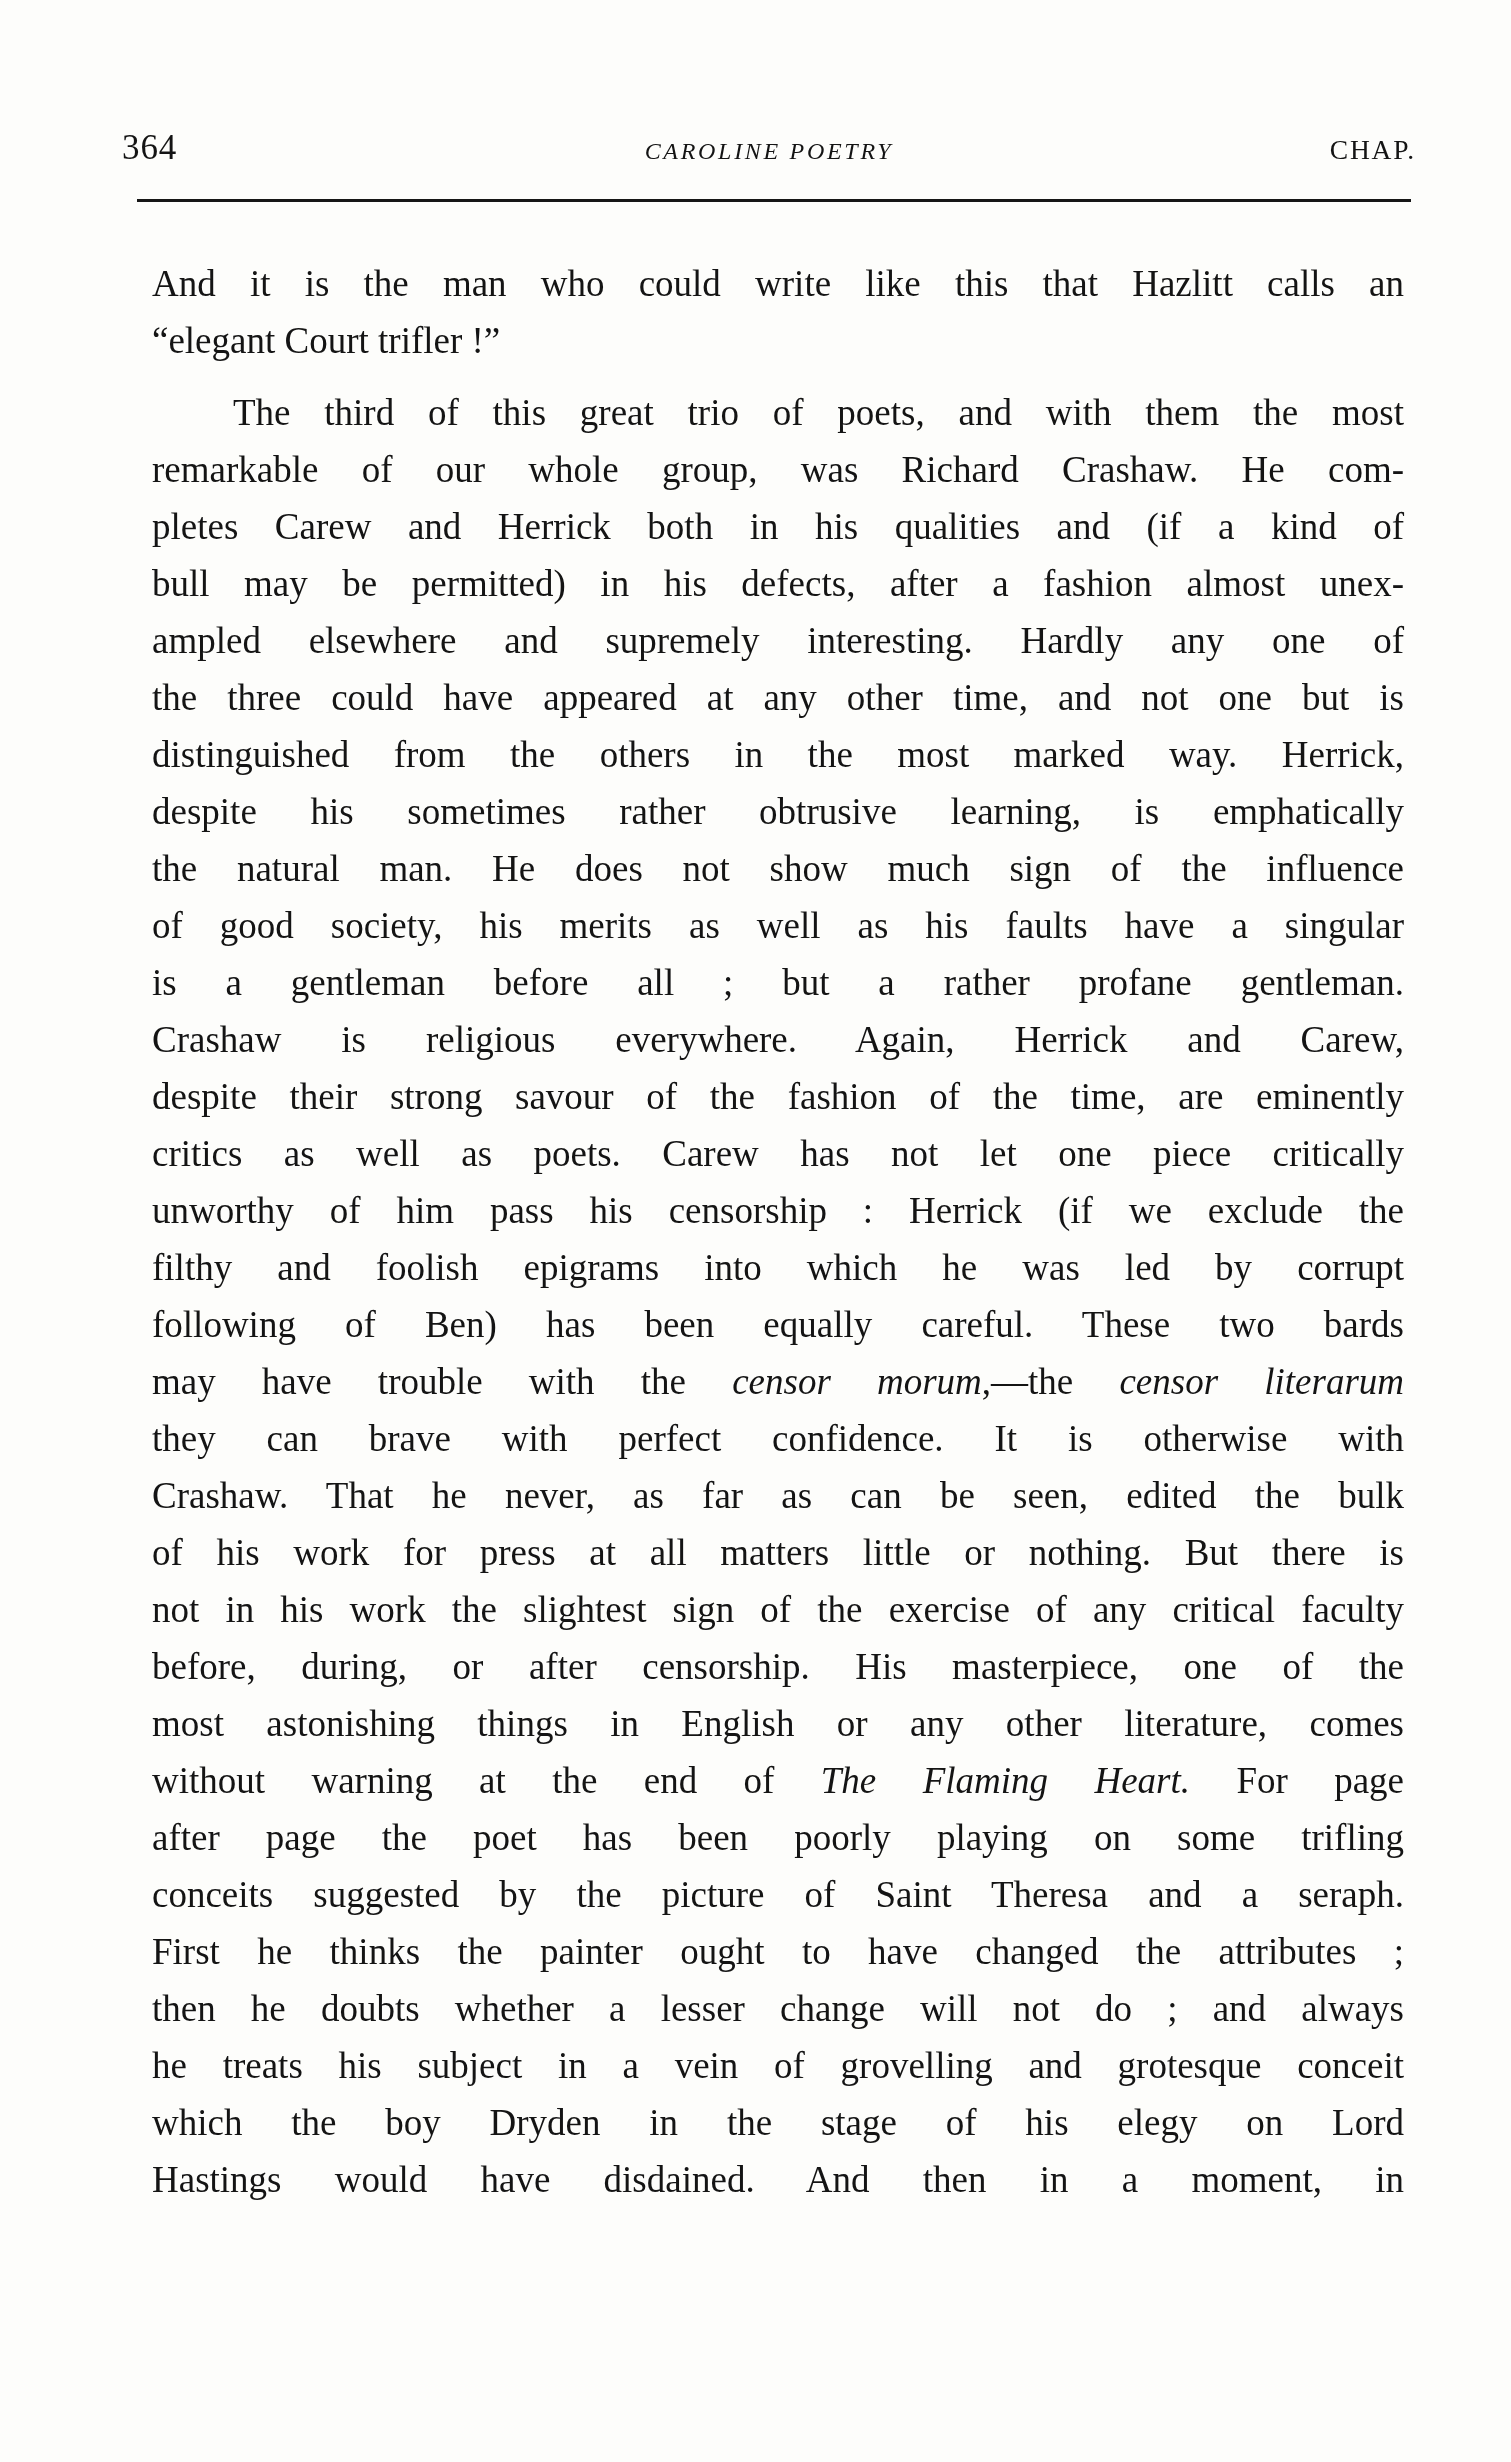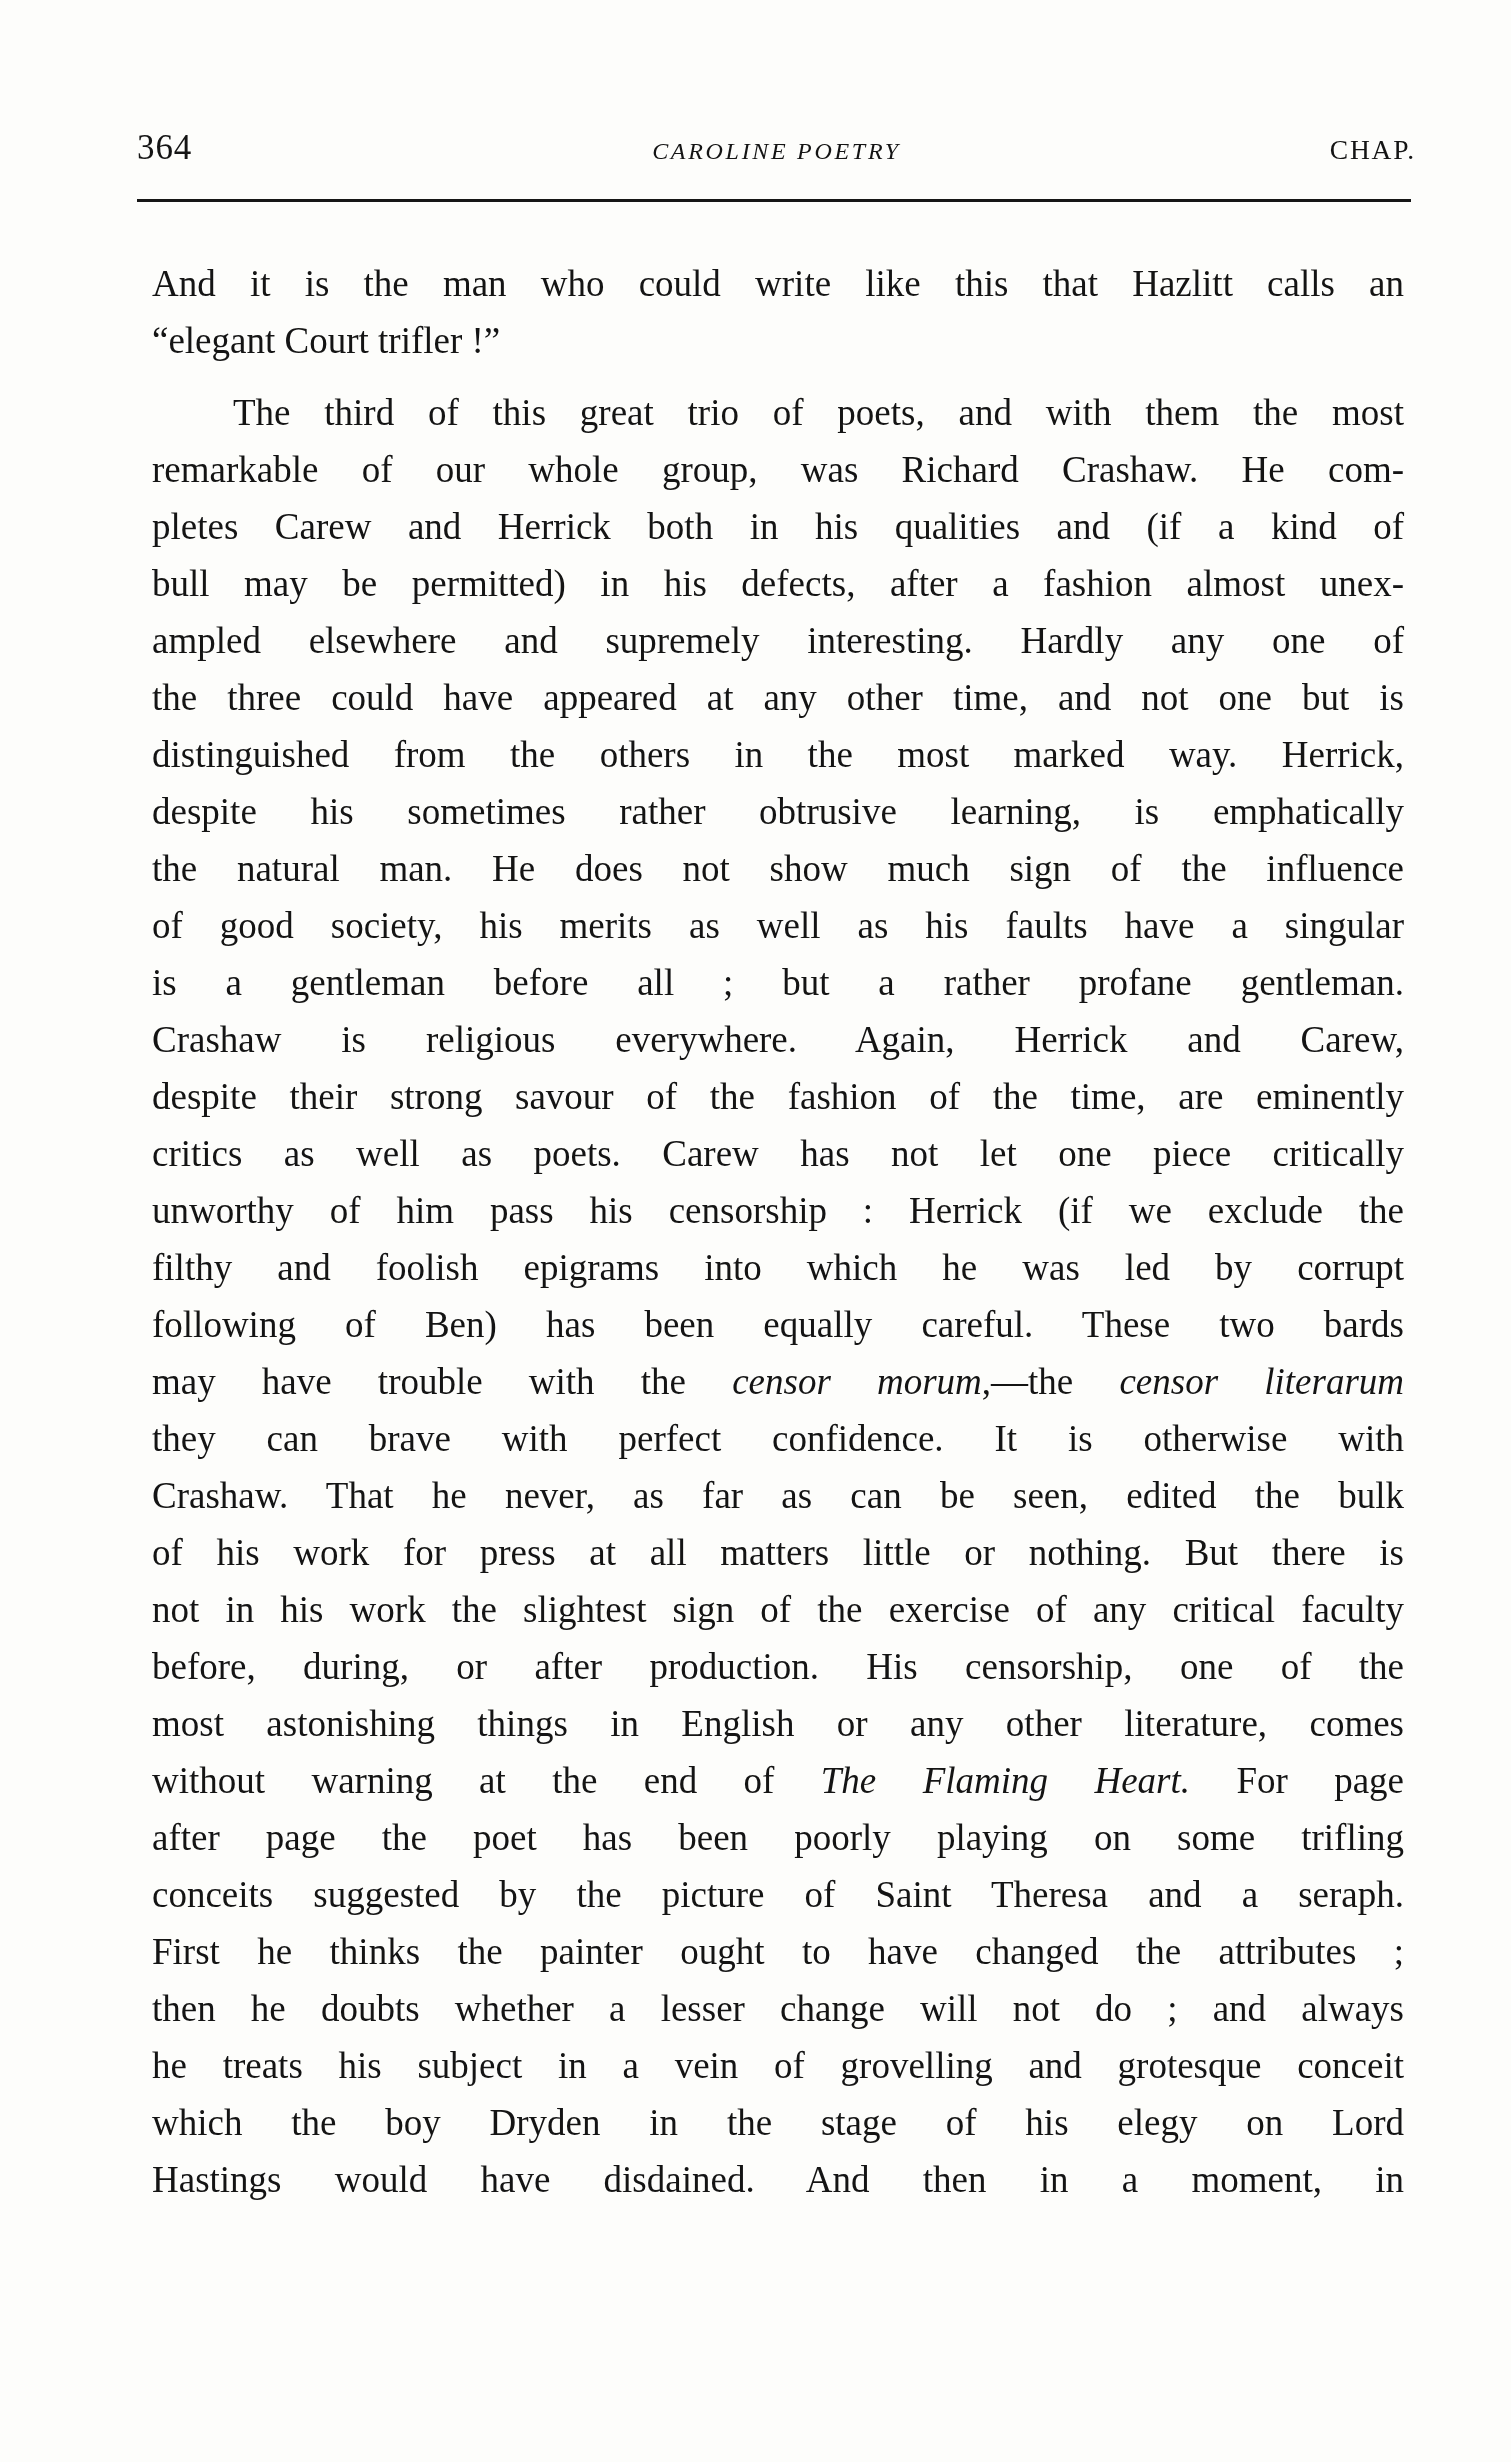--- a/index.html
+++ b/index.html
@@ -13,21 +13,21 @@
     height: 2462px;
     background: #fdfdfb;
     color: #141414;
     font-family: "Liberation Serif", "DejaVu Serif", serif;
     overflow: hidden;
   }
   
   .running-header {
     position: absolute;
     top: 128px;
-    left: 137px;
+    left: 122px;
     right: 96px;
     display: grid;
     grid-template-columns: 1fr auto 1fr;
     align-items: baseline;
   }
   .page-number {
     justify-self: start;
     font-size: 35px;
     letter-spacing: 0.9px;
   }
@@ -108,21 +108,21 @@
         <div class="line"><span>despite their strong savour of the fashion of the time, are eminently</span></div>
         <div class="line"><span>critics as well as poets. Carew has not let one piece critically</span></div>
         <div class="line"><span>unworthy of him pass his censorship : Herrick (if we exclude the</span></div>
         <div class="line"><span>filthy and foolish epigrams into which he was led by corrupt</span></div>
         <div class="line"><span>following of Ben) has been equally careful. These two bards</span></div>
         <div class="line"><span>may have trouble with the </span><i>censor morum</i><span>,—the </span><i>censor literarum</i></div>
         <div class="line"><span>they can brave with perfect confidence. It is otherwise with</span></div>
         <div class="line"><span>Crashaw. That he never, as far as can be seen, edited the bulk</span></div>
         <div class="line"><span>of his work for press at all matters little or nothing. But there is</span></div>
         <div class="line"><span>not in his work the slightest sign of the exercise of any critical faculty</span></div>
-        <div class="line"><span>before, during, or after production. His censorship, one of the</span></div>
+        <div class="line"><span>before, during, or after censorship. His masterpiece, one of the</span></div>
         <div class="line"><span>most astonishing things in English or any other literature, comes</span></div>
         <div class="line"><span>without warning at the end of </span><i>The Flaming Heart.</i><span> For page</span></div>
         <div class="line"><span>after page the poet has been poorly playing on some trifling</span></div>
         <div class="line"><span>conceits suggested by the picture of Saint Theresa and a seraph.</span></div>
         <div class="line"><span>First he thinks the painter ought to have changed the attributes ;</span></div>
         <div class="line"><span>then he doubts whether a lesser change will not do ; and always</span></div>
         <div class="line"><span>he treats his subject in a vein of grovelling and grotesque conceit</span></div>
         <div class="line"><span>which the boy Dryden in the stage of his elegy on Lord</span></div>
         <div class="line"><span>Hastings would have disdained. And then in a moment, in</span></div>
       </div>

